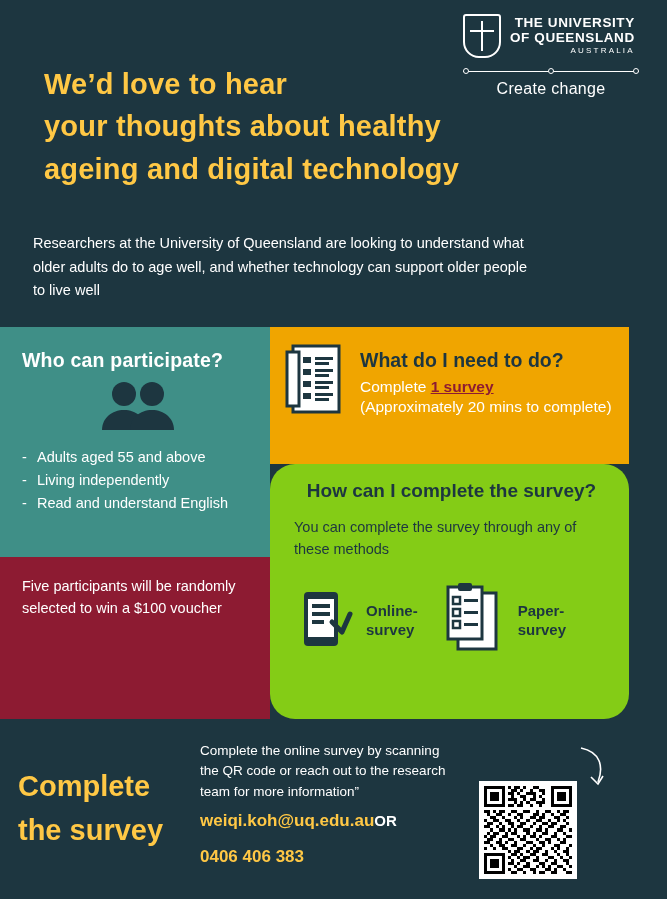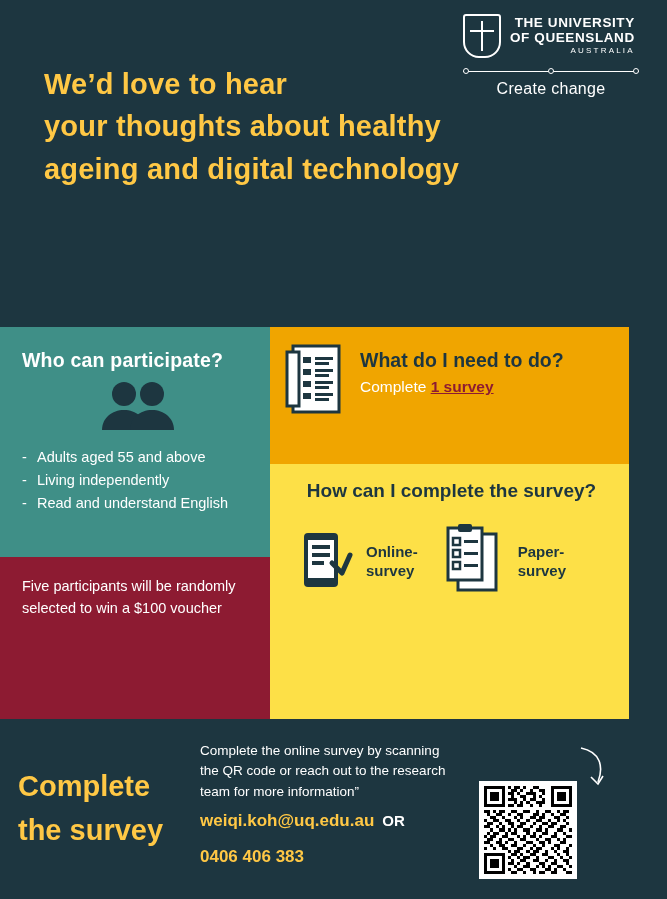--- a/index.html
+++ b/index.html
@@ -226,25 +226,26 @@
     color: #8d1b32;
     font-weight: bold;
     text-decoration: underline;
   }
   .whattodo .line2 {
     font-size: 15.5px;
     color: #ffffff;
   }
 
   .howto {
-    background: #fde047;
+    background: #84cc16;
     flex: 1;
     box-sizing: border-box;
     padding: 16px 20px 0 24px;
     color: #1d3640;
+    border-radius: 25px;
   }
   .howto h2 {
     margin: 0 0 14px 0;
     font-size: 19px;
     font-weight: bold;
     text-align: center;
   }
   .howto p {
     margin: 0;
     font-size: 14.5px;
@@ -297,21 +298,20 @@
     left: 200px;
     top: 92px;
     color: #ffc845;
     font-size: 17px;
     font-weight: bold;
   }
   .contact .or {
     color: #ffffff;
     font-weight: bold;
     font-size: 15px;
-    margin-left: 8px;
   }
   .phone {
     position: absolute;
     left: 200px;
     top: 128px;
     color: #ffc845;
     font-size: 17px;
     font-weight: bold;
   }
   .qr-wrap {
@@ -356,20 +356,21 @@
       </div>
       <div class="uq-tagline">Create change</div>
     </div>
 
     <div class="headline">
       <div>We’d love to hear</div>
       <div>your thoughts about healthy</div>
       <div>ageing and digital technology</div>
     </div>
 
+    <div class="intro">Researchers at the University of Queensland are looking to understand what older adults do to age well, and whether technology can support older people to live well</div>
   </div>
 
   <div class="mid">
 
     <div class="col-left">
 
       <div class="participate">
         <h2>Who can participate?</h2>
 
         <div class="people-icon">
@@ -414,25 +415,27 @@
                 <rect x="31" y="52" width="18" height="3"></rect>
                 <rect x="31" y="57" width="14" height="3"></rect>
             </g>
           </svg>
         </div>
         <div class="texts">
           <h2>What do I need to do?</h2>
           <div class="line1">
             <span>Complete </span><span class="count">1 survey</span>
           </div>
+          <div class="line2">(Approximately 20 mins to complete)</div>
         </div>
       </div>
 
       <div class="howto">
         <h2>How can I complete the survey?</h2>
+        <p>You can complete the survey through any of these methods</p>
 
         <div class="methods">
 
           <div class="method">
             <div>
               <svg width="62" height="62" viewBox="0 0 62 62" aria-hidden="true">
                 <rect x="10" y="4" width="34" height="54" rx="4" fill="#1d3640"></rect>
                 <rect x="14" y="11" width="26" height="38" fill="#ffffff"></rect>
                 <rect x="18" y="16" width="18" height="4" fill="#1d3640"></rect>
                 <rect x="18" y="24" width="18" height="4" fill="#1d3640"></rect>

